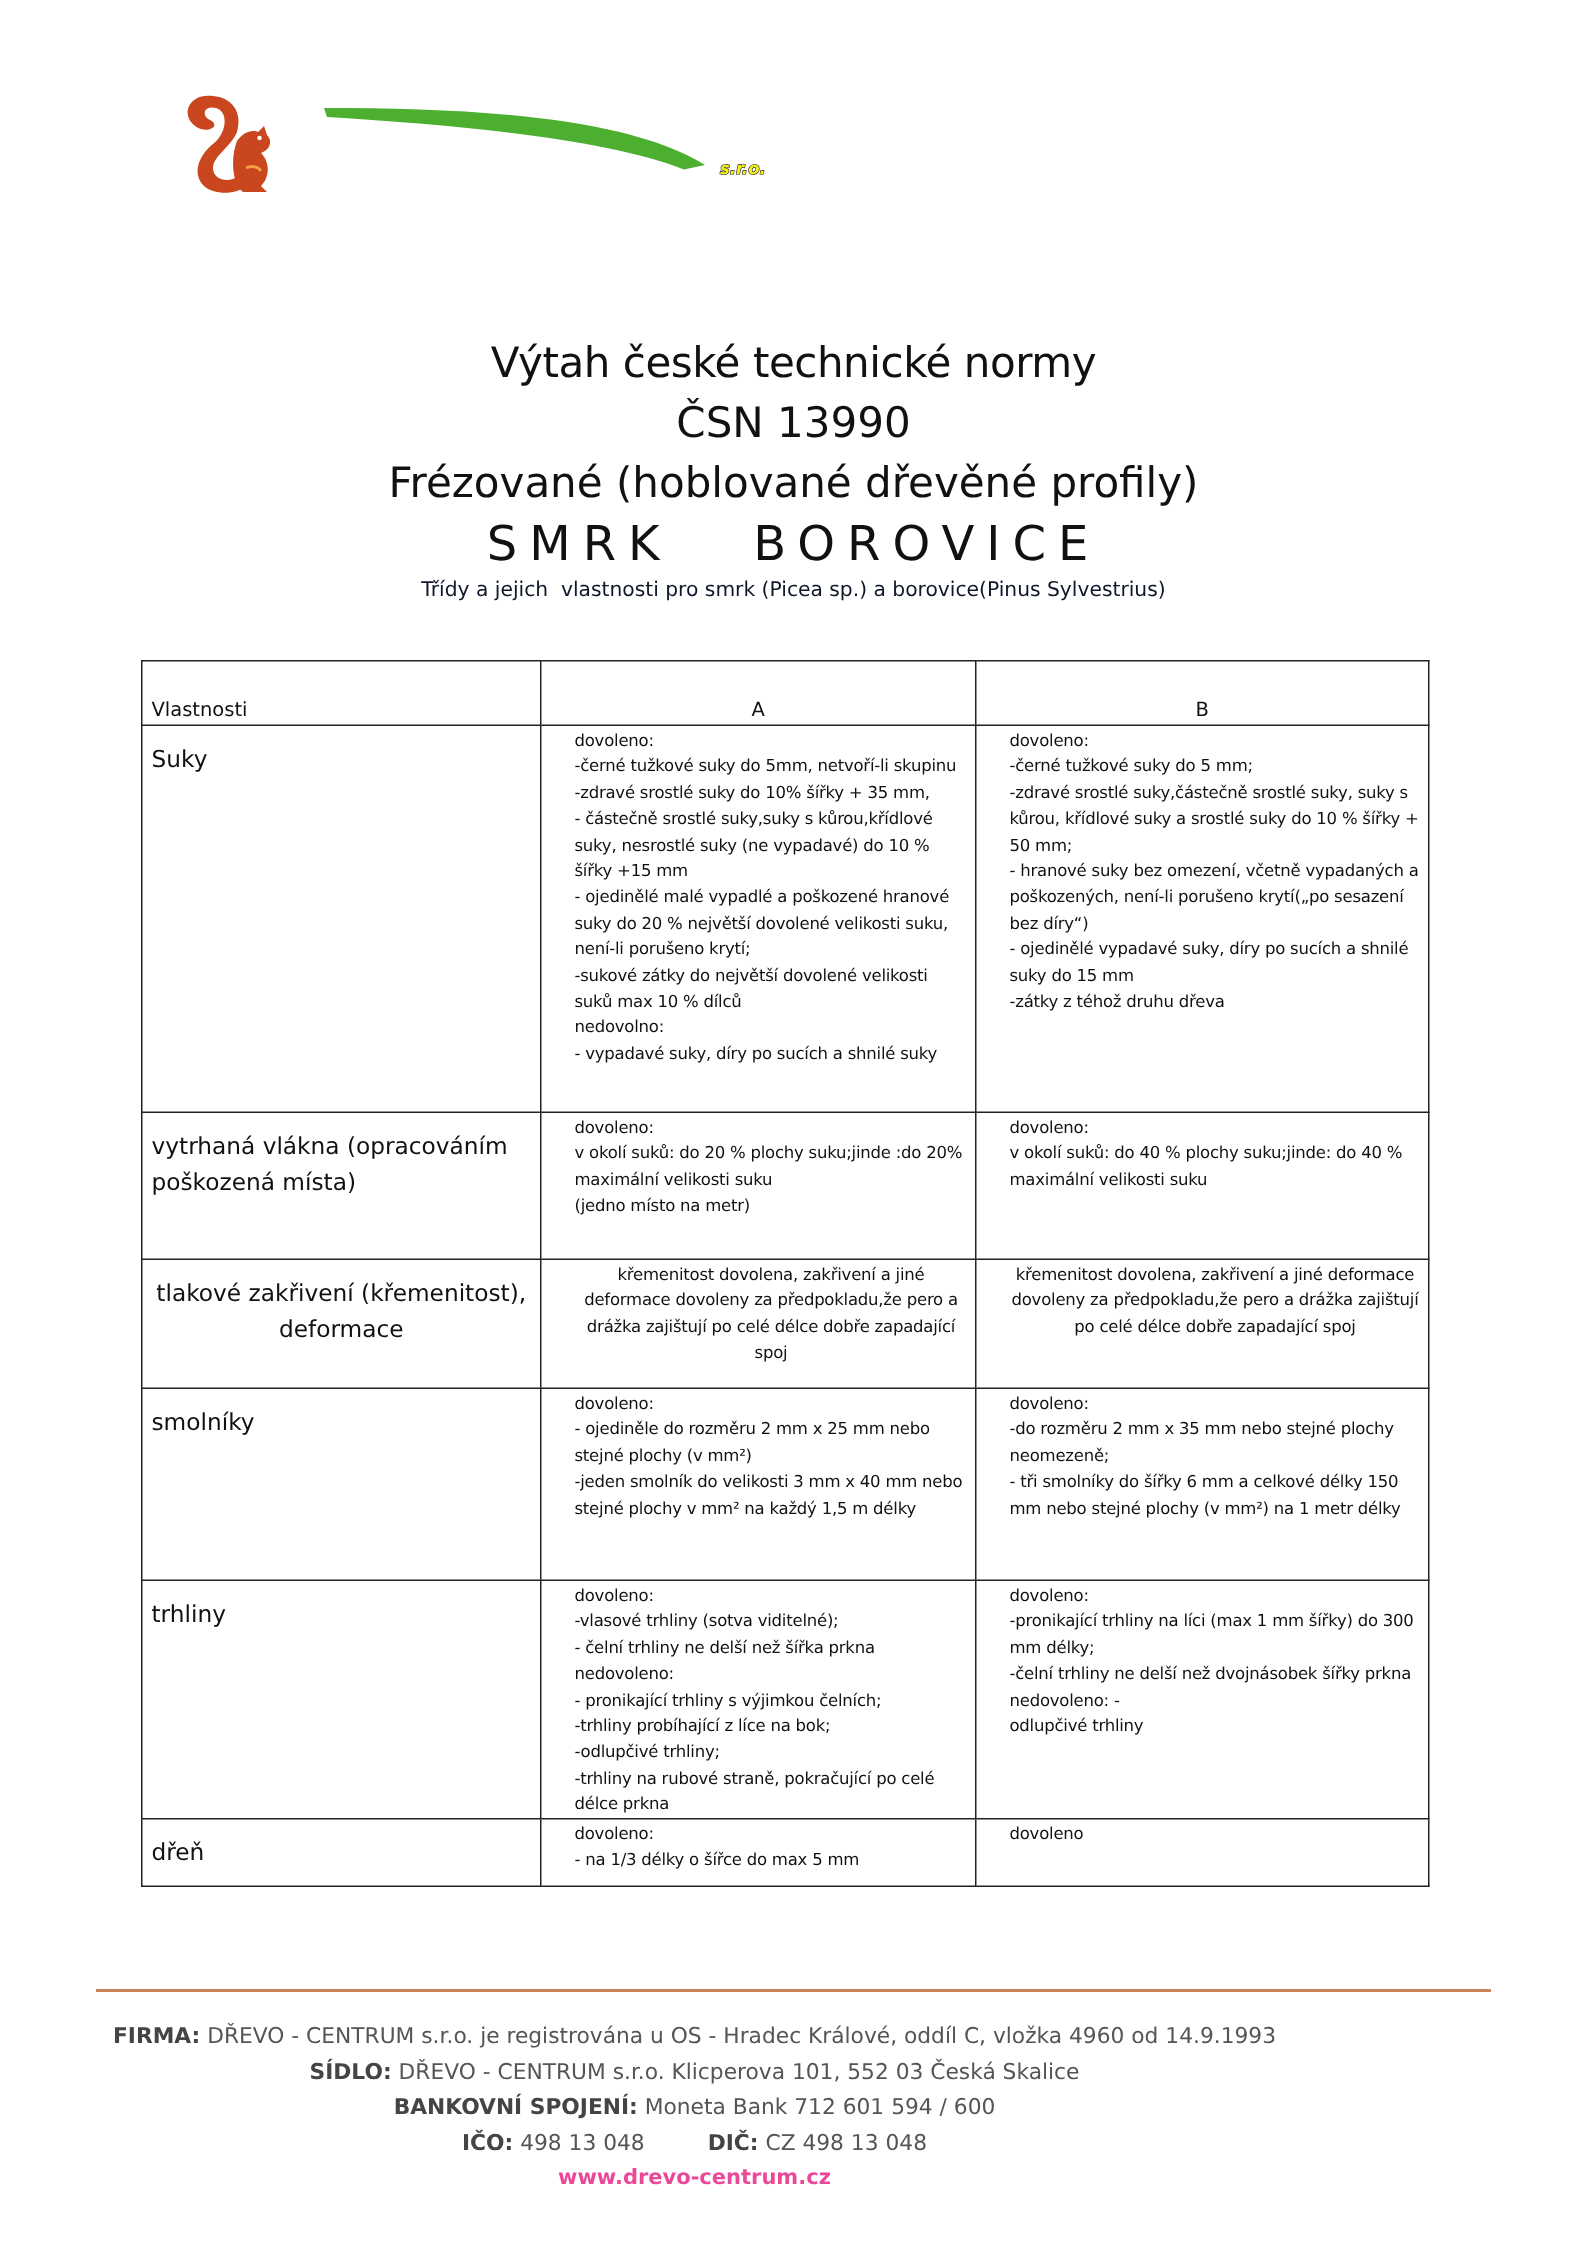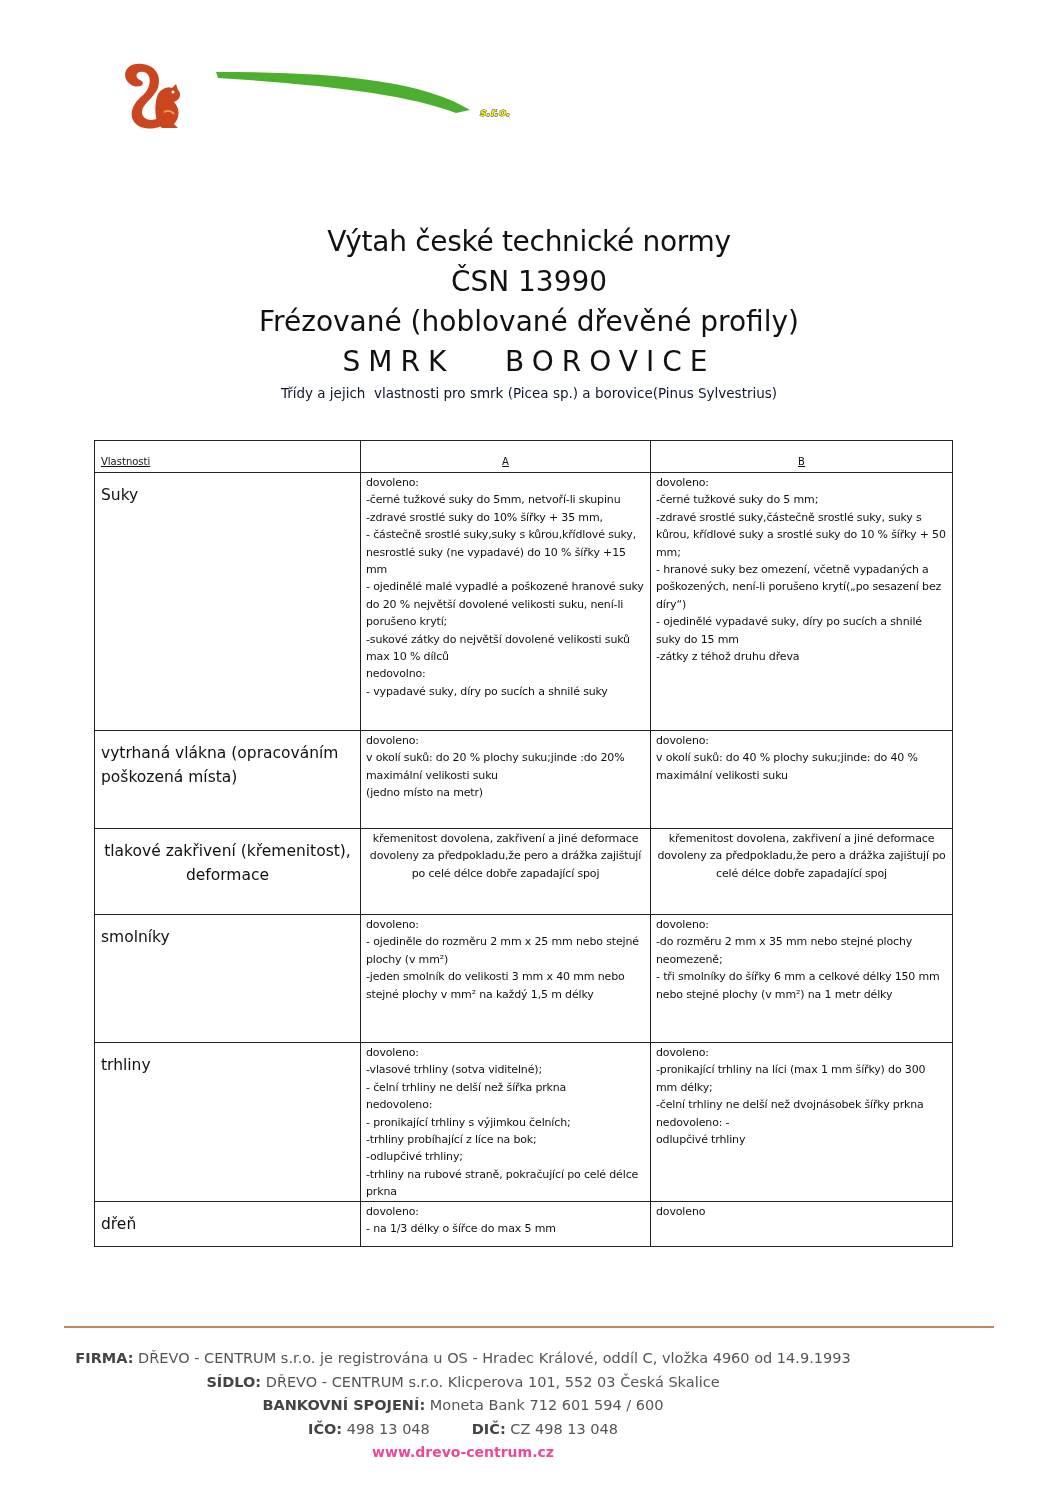--- a/index.html
+++ b/index.html
@@ -20,35 +20,35 @@
     }
     .logo-sro {
       position: absolute; left: 362px; top: 48px;
       font-family: "DejaVu Sans", sans-serif; font-weight: bold; font-style: italic;
       font-size: 11px; color: #f7ef1c; -webkit-text-stroke: 0.8px #1a1a1a; paint-order: stroke fill;
     }
     
     .titles { position: absolute; left: 0; top: 222px; width: 1058px; text-align: center; }
     .t1, .t2, .t3 { font-family: "DejaVu Sans", sans-serif; font-size: 28px; line-height: 40px; color: #111; font-weight: normal; }
     .t1 { letter-spacing: -0.3px; }
-    .t4 { font-family: "DejaVu Sans", sans-serif; font-size: 28px; line-height: 40px; letter-spacing: 8px; margin-top: 0; }
+    .t4 { font-family: "DejaVu Sans", sans-serif; font-size: 32px; line-height: 40px; letter-spacing: 8px; margin-top: 0; }
     .subtitle { font-family: "DejaVu Sans", sans-serif; font-size: 13.5px; line-height: 18px; margin-top: 2px; color: #0f172a; }
     
     table.spec {
       position: absolute; left: 94px; top: 440px; width: 858px;
       border-collapse: collapse; table-layout: fixed;
     }
     table.spec td, table.spec th {
       border: 1.3px solid #222; vertical-align: top; text-align: left; font-weight: normal;
     }
     col.c0 { width: 266px; } col.c1 { width: 290px; } col.c2 { width: 302px; }
-    .hdr th { height: 32px; padding: 12px 6px 0 6px; font-size: 10px; line-height: 18px; font-family: "DejaVu Sans", sans-serif; text-decoration: underline; }
+    .hdr th { height: 32px; padding: 24px 6px 0 6px; font-size: 13px; line-height: 18px; font-family: "DejaVu Sans", sans-serif; }
     .hdr th.center { text-align: center; }
     .prop { padding: 10px 6px; font-family: "DejaVu Sans", sans-serif; font-size: 15.5px; line-height: 24px; }
-    .cell { padding: 1px 5px 0 5px; font-family: "DejaVu Sans", sans-serif; font-size: 11px; line-height: 17.4px; letter-spacing: -0.15px; white-space: pre-line; }
+    .cell { padding: 1px 5px 0 22px; font-family: "DejaVu Sans", sans-serif; font-size: 11px; line-height: 17.4px; letter-spacing: -0.15px; white-space: pre-line; }
     tr.r-suky td { height: 258px; }
     tr.r-vlakna td { height: 98px; }
     tr.r-krem td { height: 86px; text-align: center; }
     tr.r-smol td { height: 128px; }
     tr.r-trhl td { height: 158px; }
     tr.r-dren td { height: 36px; }
     
     .footer-rule { position: absolute; left: 64px; top: 1326px; width: 930px; height: 1.5px; background: #c8855c; }
     .footer { position: absolute; left: 0; top: 1347px; width: 926px; text-align: center; color: #555; font-family: "DejaVu Sans", sans-serif; }
     .footer .line { font-size: 14.5px; line-height: 23.5px; }

